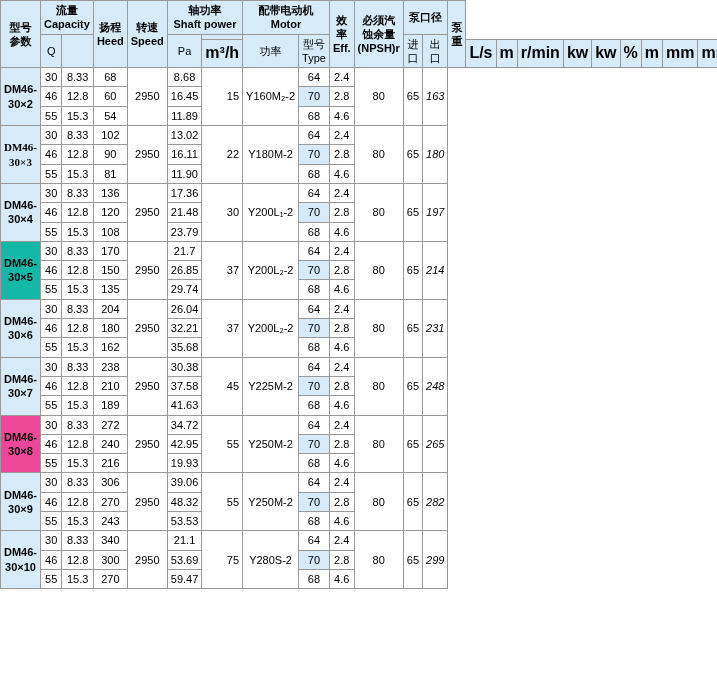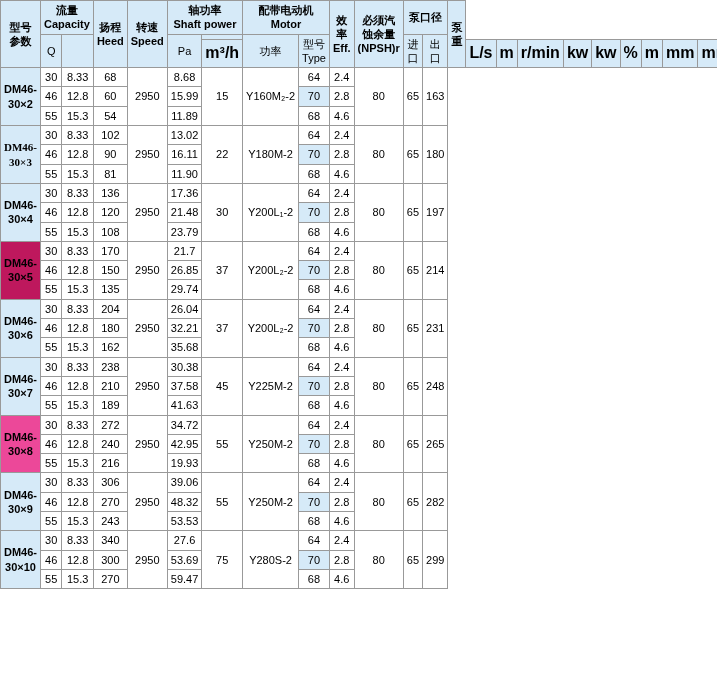--- a/index.html
+++ b/index.html
@@ -50,24 +50,26 @@
       background: #fff;
       vertical-align: middle;
     }
     td.outlet-cell {
       background: #fff;
       vertical-align: middle;
     }
     td.weight-cell {
       background: #fff;
       vertical-align: middle;
+      font-style: italic;
     }
     td.motor-power-cell {
       background: #fff;
       vertical-align: middle;
+      text-align: right;
     }
   </style>
 </head>
 <body>
 
 <table>
 
   <thead>
     <tr class="header-row">
       <th rowspan="3" colspan="2">
@@ -151,21 +153,21 @@
         <td>64</td>
         <td>2.4</td>
         <td rowspan="3" class="inlet-cell">80</td>
         <td rowspan="3" class="outlet-cell">65</td>
         <td rowspan="3" class="weight-cell">163</td>
       </tr>
       <tr class="data-row">
         <td>46</td>
         <td>12.8</td>
         <td>60</td>
-        <td>15.99</td>
+        <td>16.45</td>
         <td style="background: rgb(214, 234, 248);">70</td>
         <td>2.8</td>
       </tr>
       <tr class="data-row">
         <td>55</td>
         <td>15.3</td>
         <td>54</td>
         <td>11.89</td>
         <td>68</td>
         <td>4.6</td>
@@ -226,21 +228,21 @@
       </tr>
       <tr class="data-row">
         <td>55</td>
         <td>15.3</td>
         <td>108</td>
         <td>23.79</td>
         <td>68</td>
         <td>4.6</td>
       </tr>
       <tr class="data-row">
-        <td rowspan="3" colspan="2" class="model-cell" style="background: #be185d;">DM46-30×5</td>
+        <td rowspan="3" colspan="2" class="model-cell" style="background: #14b8a6;">DM46-30×5</td>
         <td>30</td>
         <td>8.33</td>
         <td>170</td>
         <td rowspan="3" class="speed-cell" style="background: rgb(255, 255, 255);">2950</td>
         <td>21.7</td>
         <td rowspan="3" class="motor-power-cell">37</td>
         <td rowspan="3" class="motor-type-cell">Y200L₂-2</td>
         <td>64</td>
         <td>2.4</td>
         <td rowspan="3" class="inlet-cell">80</td>
@@ -386,21 +388,21 @@
         <td>53.53</td>
         <td>68</td>
         <td>4.6</td>
       </tr>
       <tr class="data-row">
         <td rowspan="3" colspan="2" class="model-cell" style="background: rgb(214, 234, 248); margin-top: 32px;">DM46-30×10</td>
         <td>30</td>
         <td>8.33</td>
         <td>340</td>
         <td rowspan="3" class="speed-cell" style="background: rgb(255, 255, 255);">2950</td>
-        <td>27.6</td>
+        <td>21.1</td>
         <td rowspan="3" class="motor-power-cell">75</td>
         <td rowspan="3" class="motor-type-cell">Y280S-2</td>
         <td>64</td>
         <td>2.4</td>
         <td rowspan="3" class="inlet-cell">80</td>
         <td rowspan="3" class="outlet-cell">65</td>
         <td rowspan="3" class="weight-cell">299</td>
       </tr>
       <tr class="data-row">
         <td>46</td>

